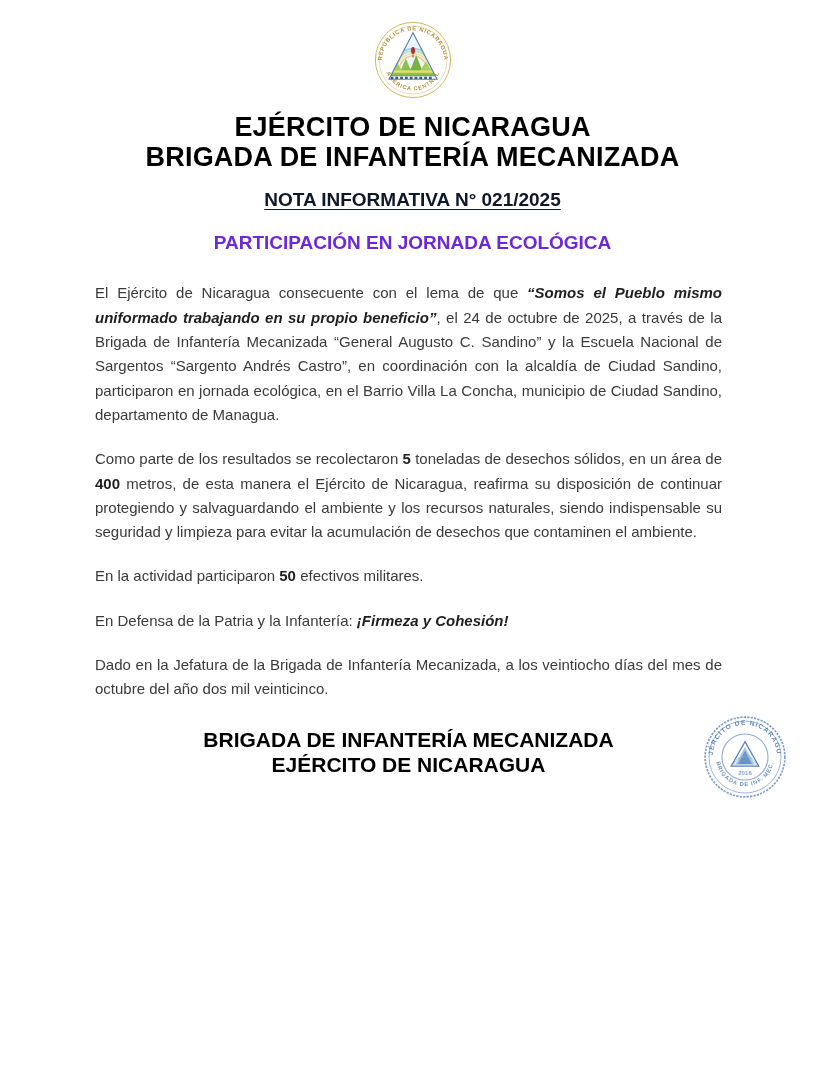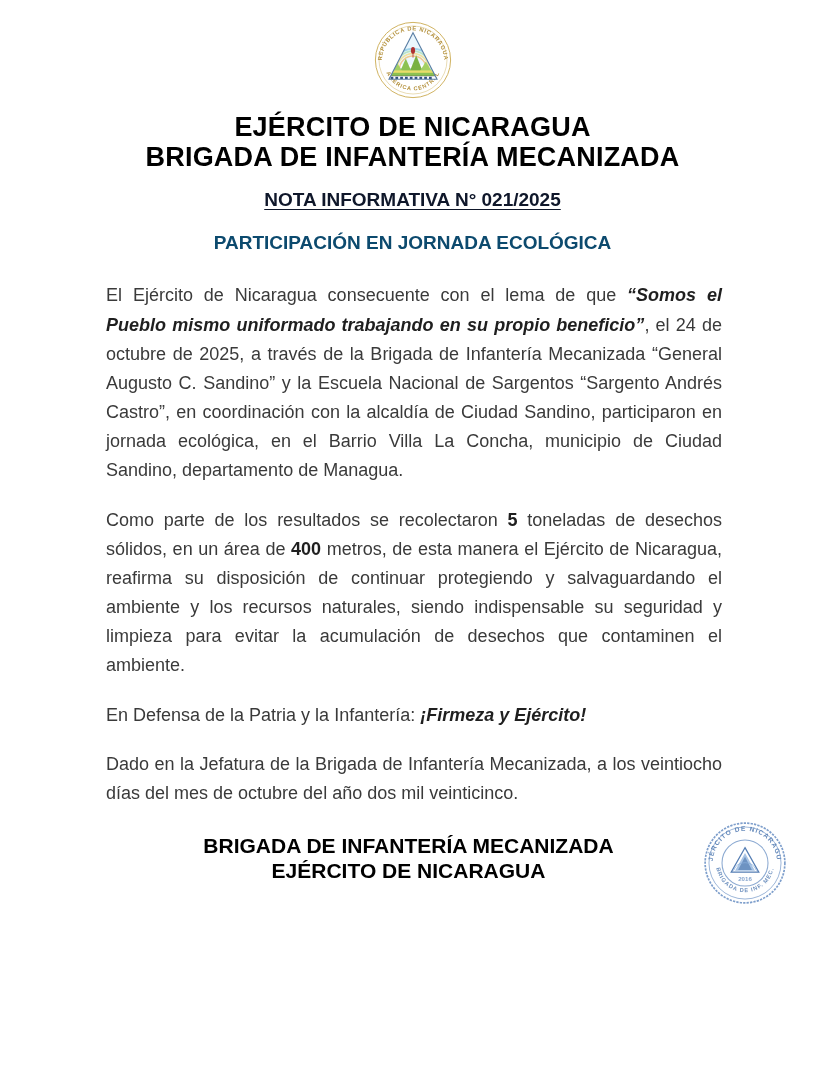--- a/index.html
+++ b/index.html
@@ -58,35 +58,35 @@
     font-weight: bold;
     color: #0f172a;
     font-size: 19px;
     text-decoration: underline;
     text-underline-offset: 3px;
     margin-top: 17px;
   }
   .subtitle-topic {
     font-family: "Liberation Sans Narrow", "Liberation Sans", sans-serif;
     font-weight: bold;
-    color: #0c4a6e;
+    color: #6d28d9;
     font-size: 19px;
     margin-top: 21px;
   }
 
   
   .body-area {
     margin: 0 auto;
     padding-left: 95px;
     padding-right: 103px;
     padding-top: 27px;
   }
   p.para {
-    margin: 0 0 20px 11px;
-    font-size: 18px;
+    margin: 0 0 20px 0;
+    font-size: 15px;
     line-height: 1.62;
     text-align: justify;
     color: #3a3a3a;
   }
   p.para:last-child { margin-bottom: 0; }
 
   .bq {
     font-weight: bold;
     font-style: italic;
     color: #1f1f1f;
@@ -190,23 +190,24 @@
     <div class="subtitle-note">NOTA INFORMATIVA N° 021/2025</div>
     <div class="subtitle-topic">PARTICIPACIÓN EN JORNADA ECOLÓGICA</div>
   </div>
 
   <div class="body-area">
 
     <p class="para"><span>El Ejército de Nicaragua consecuente con el lema de que </span><span class="bq">“Somos el Pueblo mismo uniformado trabajando en su propio beneficio”</span><span>, el 24 de octubre de 2025, a través de la Brigada de Infantería Mecanizada “General Augusto C. Sandino” y la Escuela Nacional de Sargentos “Sargento Andrés Castro”, en coordinación con la alcaldía de Ciudad Sandino, participaron en jornada ecológica, en el Barrio Villa La Concha, municipio de Ciudad Sandino, departamento de Managua.</span></p>
 
     <p class="para"><span>Como parte de los resultados se recolectaron </span><span class="bnum">5</span><span> toneladas de desechos sólidos, en un área de </span><span class="bnum">400</span><span> metros, de esta manera el Ejército de Nicaragua, reafirma su disposición de continuar protegiendo y salvaguardando el ambiente y los recursos naturales, siendo indispensable su seguridad y limpieza para evitar la acumulación de desechos que contaminen el ambiente.</span></p>
 
-
-
-    <p class="para"><span>En Defensa de la Patria y la Infantería: </span><span class="bq">¡Firmeza y Ejército!</span></p>
+    <p class="para"><span>En la actividad participaron </span><span class="bnum">50</span><span> efectivos militares.</span></p>
+
+
+    <p class="para"><span>En Defensa de la Patria y la Infantería: </span><span class="bq">¡Firmeza y Cohesión!</span></p>
 
     <p class="para">Dado en la Jefatura de la Brigada de Infantería Mecanizada, a los veintiocho días del mes de octubre del año dos mil veinticinco.</p>
 
     <div class="sign-block">
       <div class="sign-line">BRIGADA DE INFANTERÍA MECANIZADA</div>
       <div class="sign-line">EJÉRCITO DE NICARAGUA</div>
 
       <svg class="stamp" viewBox="0 0 120 120">
         <defs>
           <path id="stampTop" d="M 18,60 A 42,42 0 0 1 102,60"></path>

